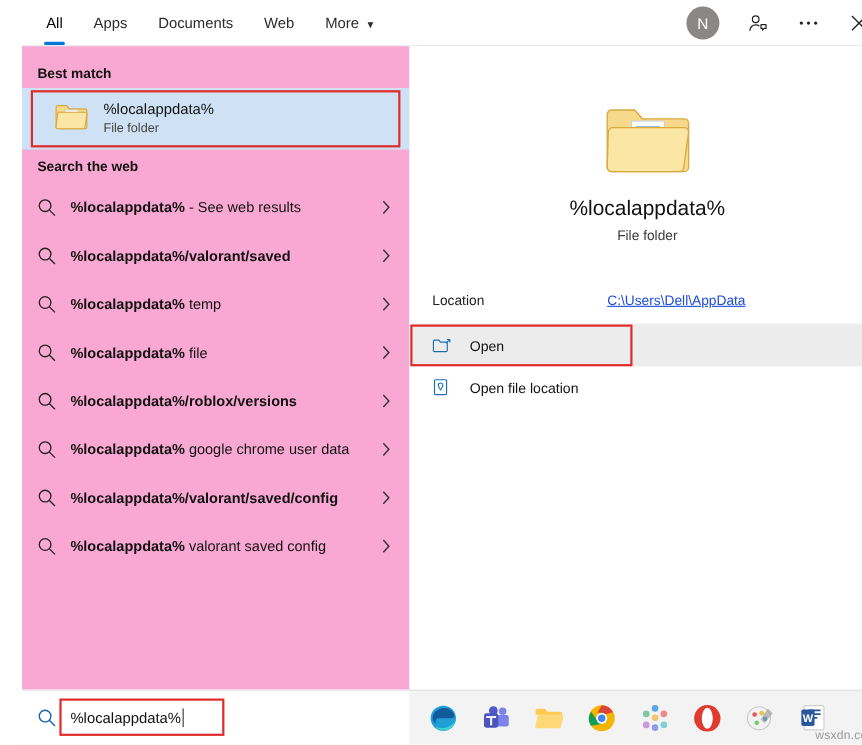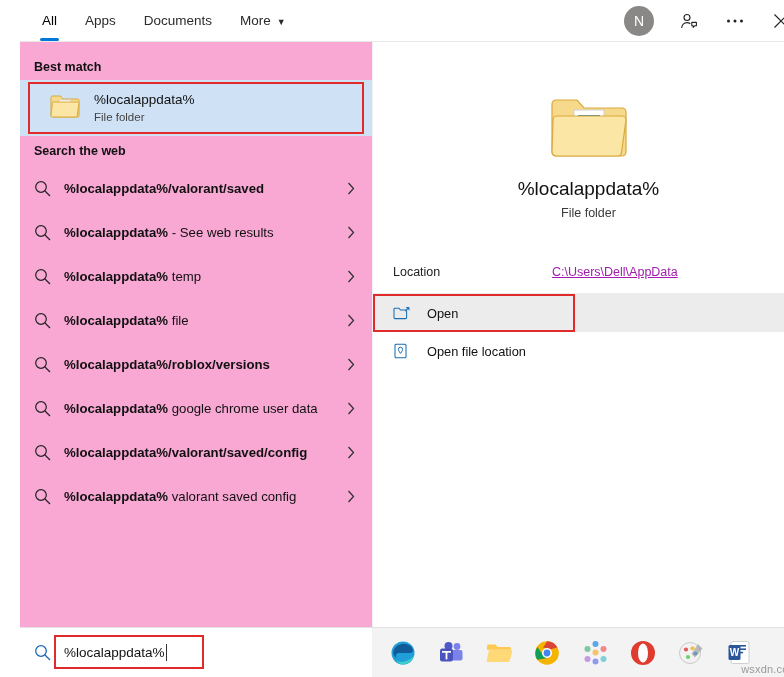--- a/index.html
+++ b/index.html
@@ -123,21 +123,21 @@
   }
   .loc-row{
     width:100%;box-sizing:border-box;
     display:flex;align-items:center;
     padding:0 20px;
     height:44px;margin-top:30px;
     border-bottom:1px solid #ededed;
     gap:34px;
   }
   .loc-label{font-size:12.5px;color:#222;width:125px;}
-  .loc-value{font-size:12.5px;color:#a21caf;text-decoration:underline;}
+  .loc-value{font-size:12.5px;color:#1d4ed8;text-decoration:underline;}
 
   .actions{width:100%;}
   .action{
     display:flex;align-items:center;
     height:38px;
     padding-left:20px;
     box-sizing:border-box;
     position:relative;
     font-size:12.8px;color:#111;
   }
@@ -191,20 +191,23 @@
   <div class="topbar">
     <div class="nav-tabs">
       <div class="tab active">
         <span>All</span>
       </div>
       <div class="tab">
         <span>Apps</span>
       </div>
       <div class="tab">
         <span>Documents</span>
+      </div>
+      <div class="tab">
+        <span>Web</span>
       </div>
       <div class="tab">
         <span>More</span>
         <span class="chev">▼</span>
       </div>
     </div>
 
     <div class="topbar-right">
       <div class="avatar">
         <span>N</span>
@@ -259,36 +262,36 @@
 
       <div class="web-list">
 
         <div class="web-item">
           <div class="search-ico">
             <svg width="17" height="17" viewBox="0 0 17 17">
                 <circle cx="7" cy="7" r="5.3" fill="none" stroke="#222" stroke-width="1.2"></circle>
                 <path d="M11 11 L16 16" stroke="#222" stroke-width="1.2"></path>
               </svg>
           </div>
+          <div class="web-label"><span class="bold">%localappdata%</span><span> - See web results</span></div>
+          <div class="chev-right">
+            <svg width="8" height="13" viewBox="0 0 8 13">
+                <path d="M1.5 1 L6.5 6.5 L1.5 12" fill="none" stroke="#333" stroke-width="1.3"></path>
+              </svg>
+          </div>
+        </div>
+
+        <div class="web-item">
+          <div class="search-ico">
+            <svg width="17" height="17" viewBox="0 0 17 17">
+                <circle cx="7" cy="7" r="5.3" fill="none" stroke="#222" stroke-width="1.2"></circle>
+                <path d="M11 11 L16 16" stroke="#222" stroke-width="1.2"></path>
+              </svg>
+          </div>
           <div class="web-label"><span class="bold">%localappdata%/valorant/saved</span><span></span></div>
-          <div class="chev-right">
-            <svg width="8" height="13" viewBox="0 0 8 13">
-                <path d="M1.5 1 L6.5 6.5 L1.5 12" fill="none" stroke="#333" stroke-width="1.3"></path>
-              </svg>
-          </div>
-        </div>
-
-        <div class="web-item">
-          <div class="search-ico">
-            <svg width="17" height="17" viewBox="0 0 17 17">
-                <circle cx="7" cy="7" r="5.3" fill="none" stroke="#222" stroke-width="1.2"></circle>
-                <path d="M11 11 L16 16" stroke="#222" stroke-width="1.2"></path>
-              </svg>
-          </div>
-          <div class="web-label"><span class="bold">%localappdata%</span><span> - See web results</span></div>
           <div class="chev-right">
             <svg width="8" height="13" viewBox="0 0 8 13">
                 <path d="M1.5 1 L6.5 6.5 L1.5 12" fill="none" stroke="#333" stroke-width="1.3"></path>
               </svg>
           </div>
         </div>
 
         <div class="web-item">
           <div class="search-ico">
             <svg width="17" height="17" viewBox="0 0 17 17">

